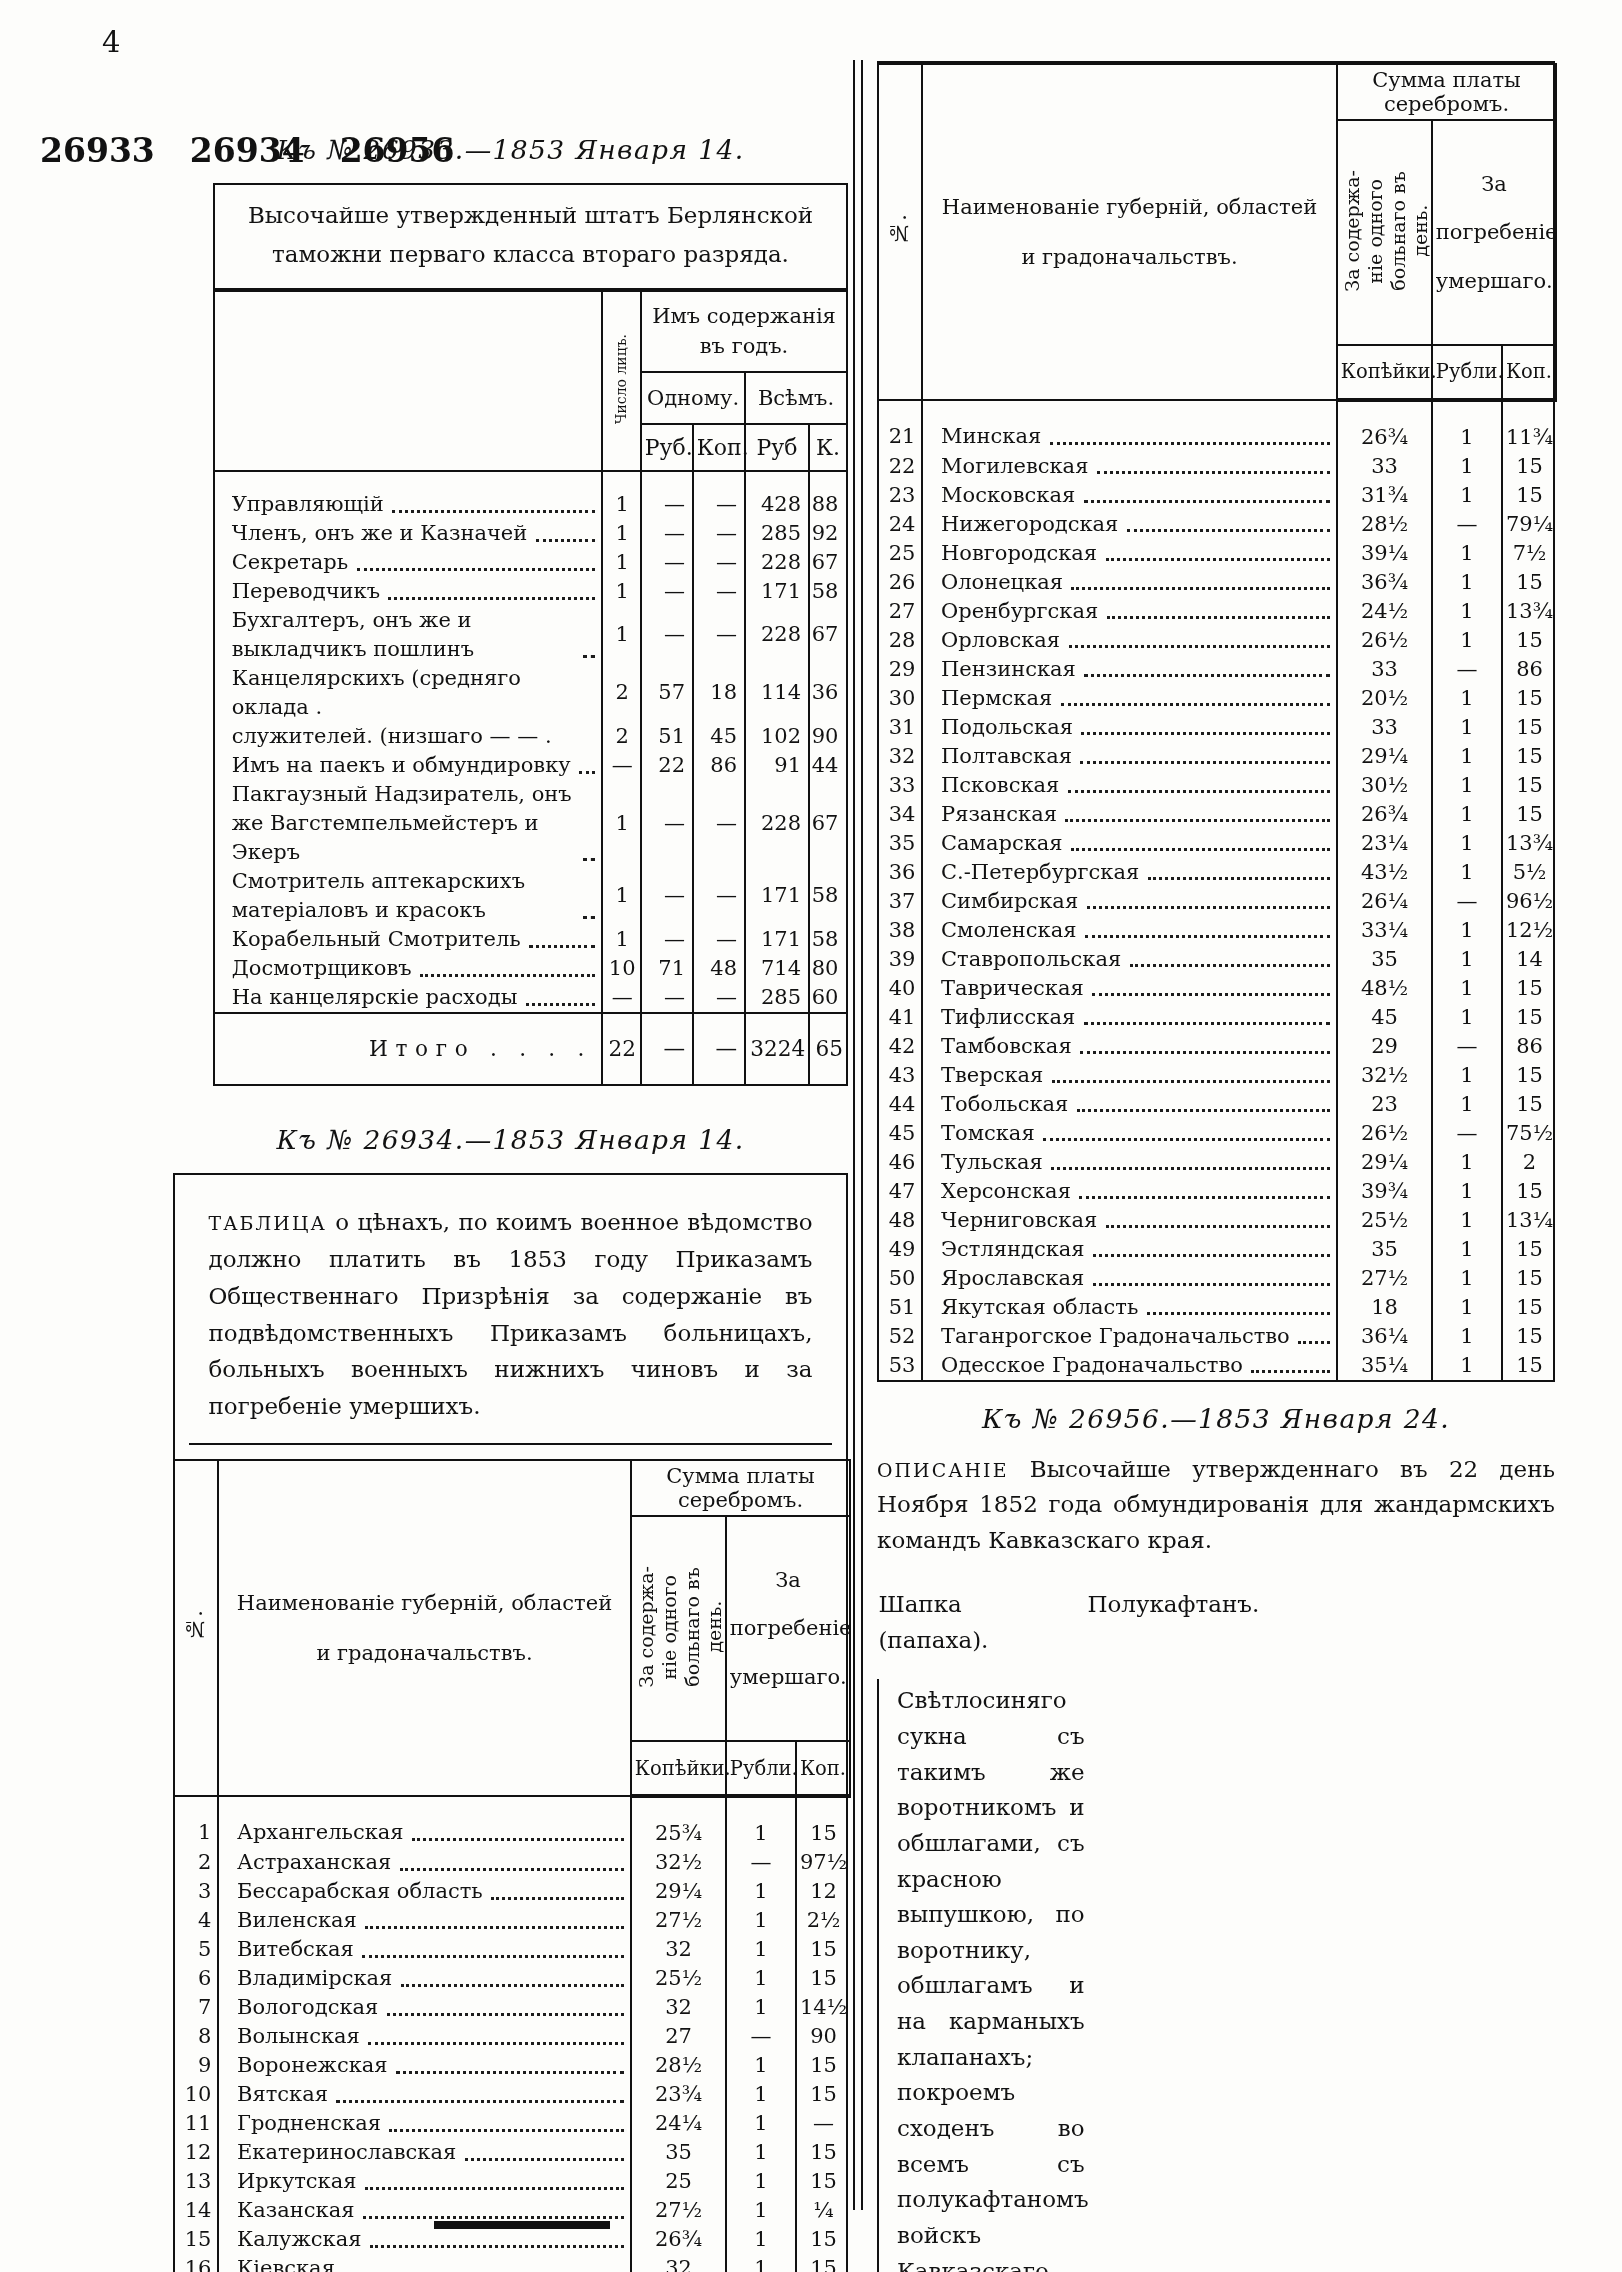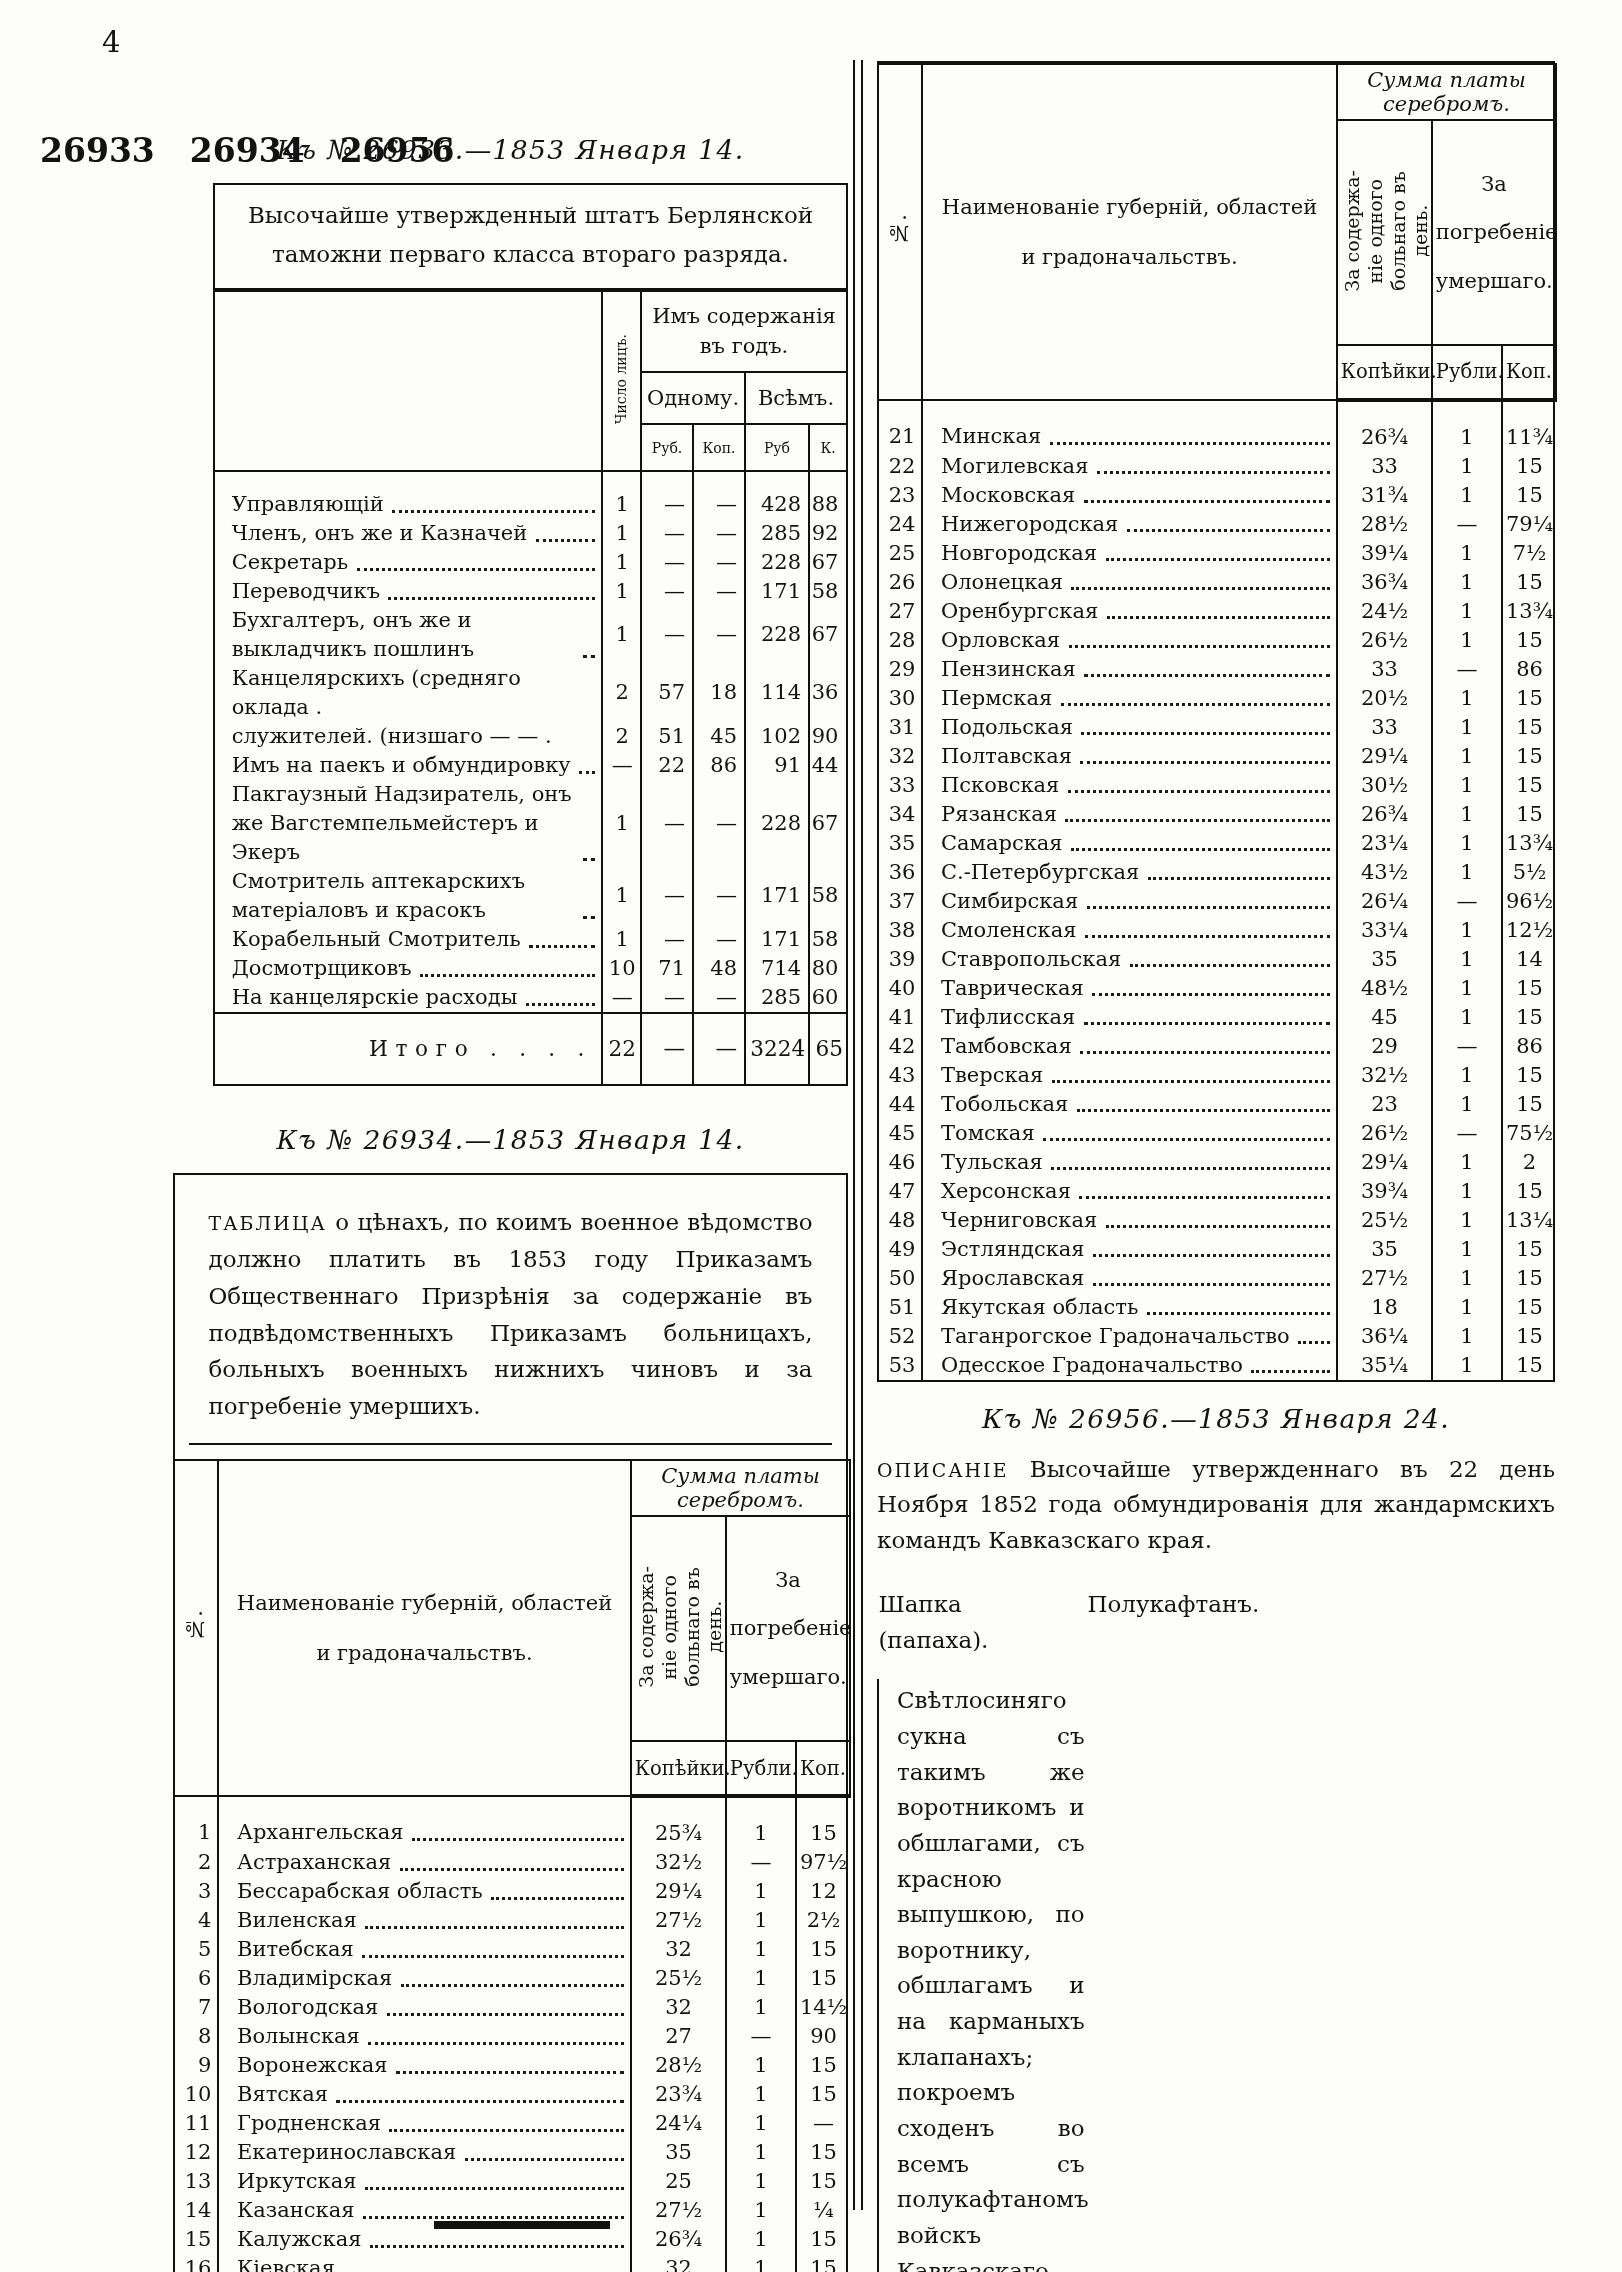--- a/index.html
+++ b/index.html
@@ -30,41 +30,41 @@
   .lead-row{display:flex;align-items:flex-end;}
   .dots{flex:1 1 12.5px;min-width:12.5px;border-bottom:3.5px dotted #1c1c1c;margin:0 4.2px 6.3px 8.4px;}
   
   .staff-box{width:631px;margin-left:40px;border:2.8px solid #111;margin-bottom:38px;}
   .staff-title{font-size:23px;line-height:1.7;text-align:center;padding:11px 24px 14px;
     border-bottom:2.1px solid #111;}
   .staff{width:100%;font-size:21px;}
   .staff th{border:2.1px solid #111;padding:2.8px;}
   .staff thead tr.r1 th{height:73px;}
   .staff thead tr.r2 th{height:45px;}
-  .staff thead tr.r3 th{height:39px;font-size:14px;}
+  .staff thead tr.r3 th{height:39px;font-size:22px;}
   .staff th.people-h{font-size:14px;}
   .staff .salary-h{font-size:21px;line-height:1.45;}
   .staff td{height:29px;line-height:29px;padding:0 4.2px;}
   .staff td.name{padding:0 1.4px 0 16.7px;border-left:none;}
   .staff td.num{border-left:2.1px solid #111;text-align:right;padding-right:7px;}
   .staff td.num.c-people{text-align:center;padding-right:2.8px;}
   .staff td.num.last{text-align:center;padding-left:0;}
   .staff tbody tr:first-child td{padding-top:18px;}
   .staff tfoot td{border-top:2.8px solid #111;height:70px;font-size:21.6px;}
   .staff tfoot td.total-name{text-align:right;letter-spacing:7.7px;padding-right:9px;}
   .staff tfoot td.num{border-left:2.1px solid #111;text-align:right;padding-right:7px;}
   .staff tfoot td.num.c-people{text-align:center;}
   .staff tfoot td.num.last{text-align:left;padding-left:5.6px;}
   
   .price-block{border:2.8px solid #111;}
   .block-title{font-size:23px;line-height:1.6;text-align:justify;padding:15.3px 19.5px 18px;
     border-bottom:2.1px solid #111;margin:14px;}
   .price{width:100%;font-size:21px;}
   .price th{border:2.1px solid #111;padding:2.8px;}
-  .price .sum-h{height:40px;font-size:21px;font-style:italic;}
+  .price .sum-h{height:40px;font-size:21px;}
   .price .care-h{height:218px;font-size:19px;}
   .price .burial-h{font-size:21px;line-height:2.3;}
   .price .name-h{font-size:21px;line-height:2.4;}
   .price tr.r3 th{height:46px;font-size:19.5px;border-bottom:4.2px solid #111;}
   .price td{height:29px;line-height:29px;padding:0 2.8px;}
   .price td.rownum{text-align:right;padding-right:5.6px;border-left:none;}
   .price td.name{border-left:2.1px solid #111;padding:0 1.4px 0 18px;}
   .price td.num{border-left:2.1px solid #111;text-align:center;}
   .price tbody tr:first-child td{padding-top:21px;}
   

